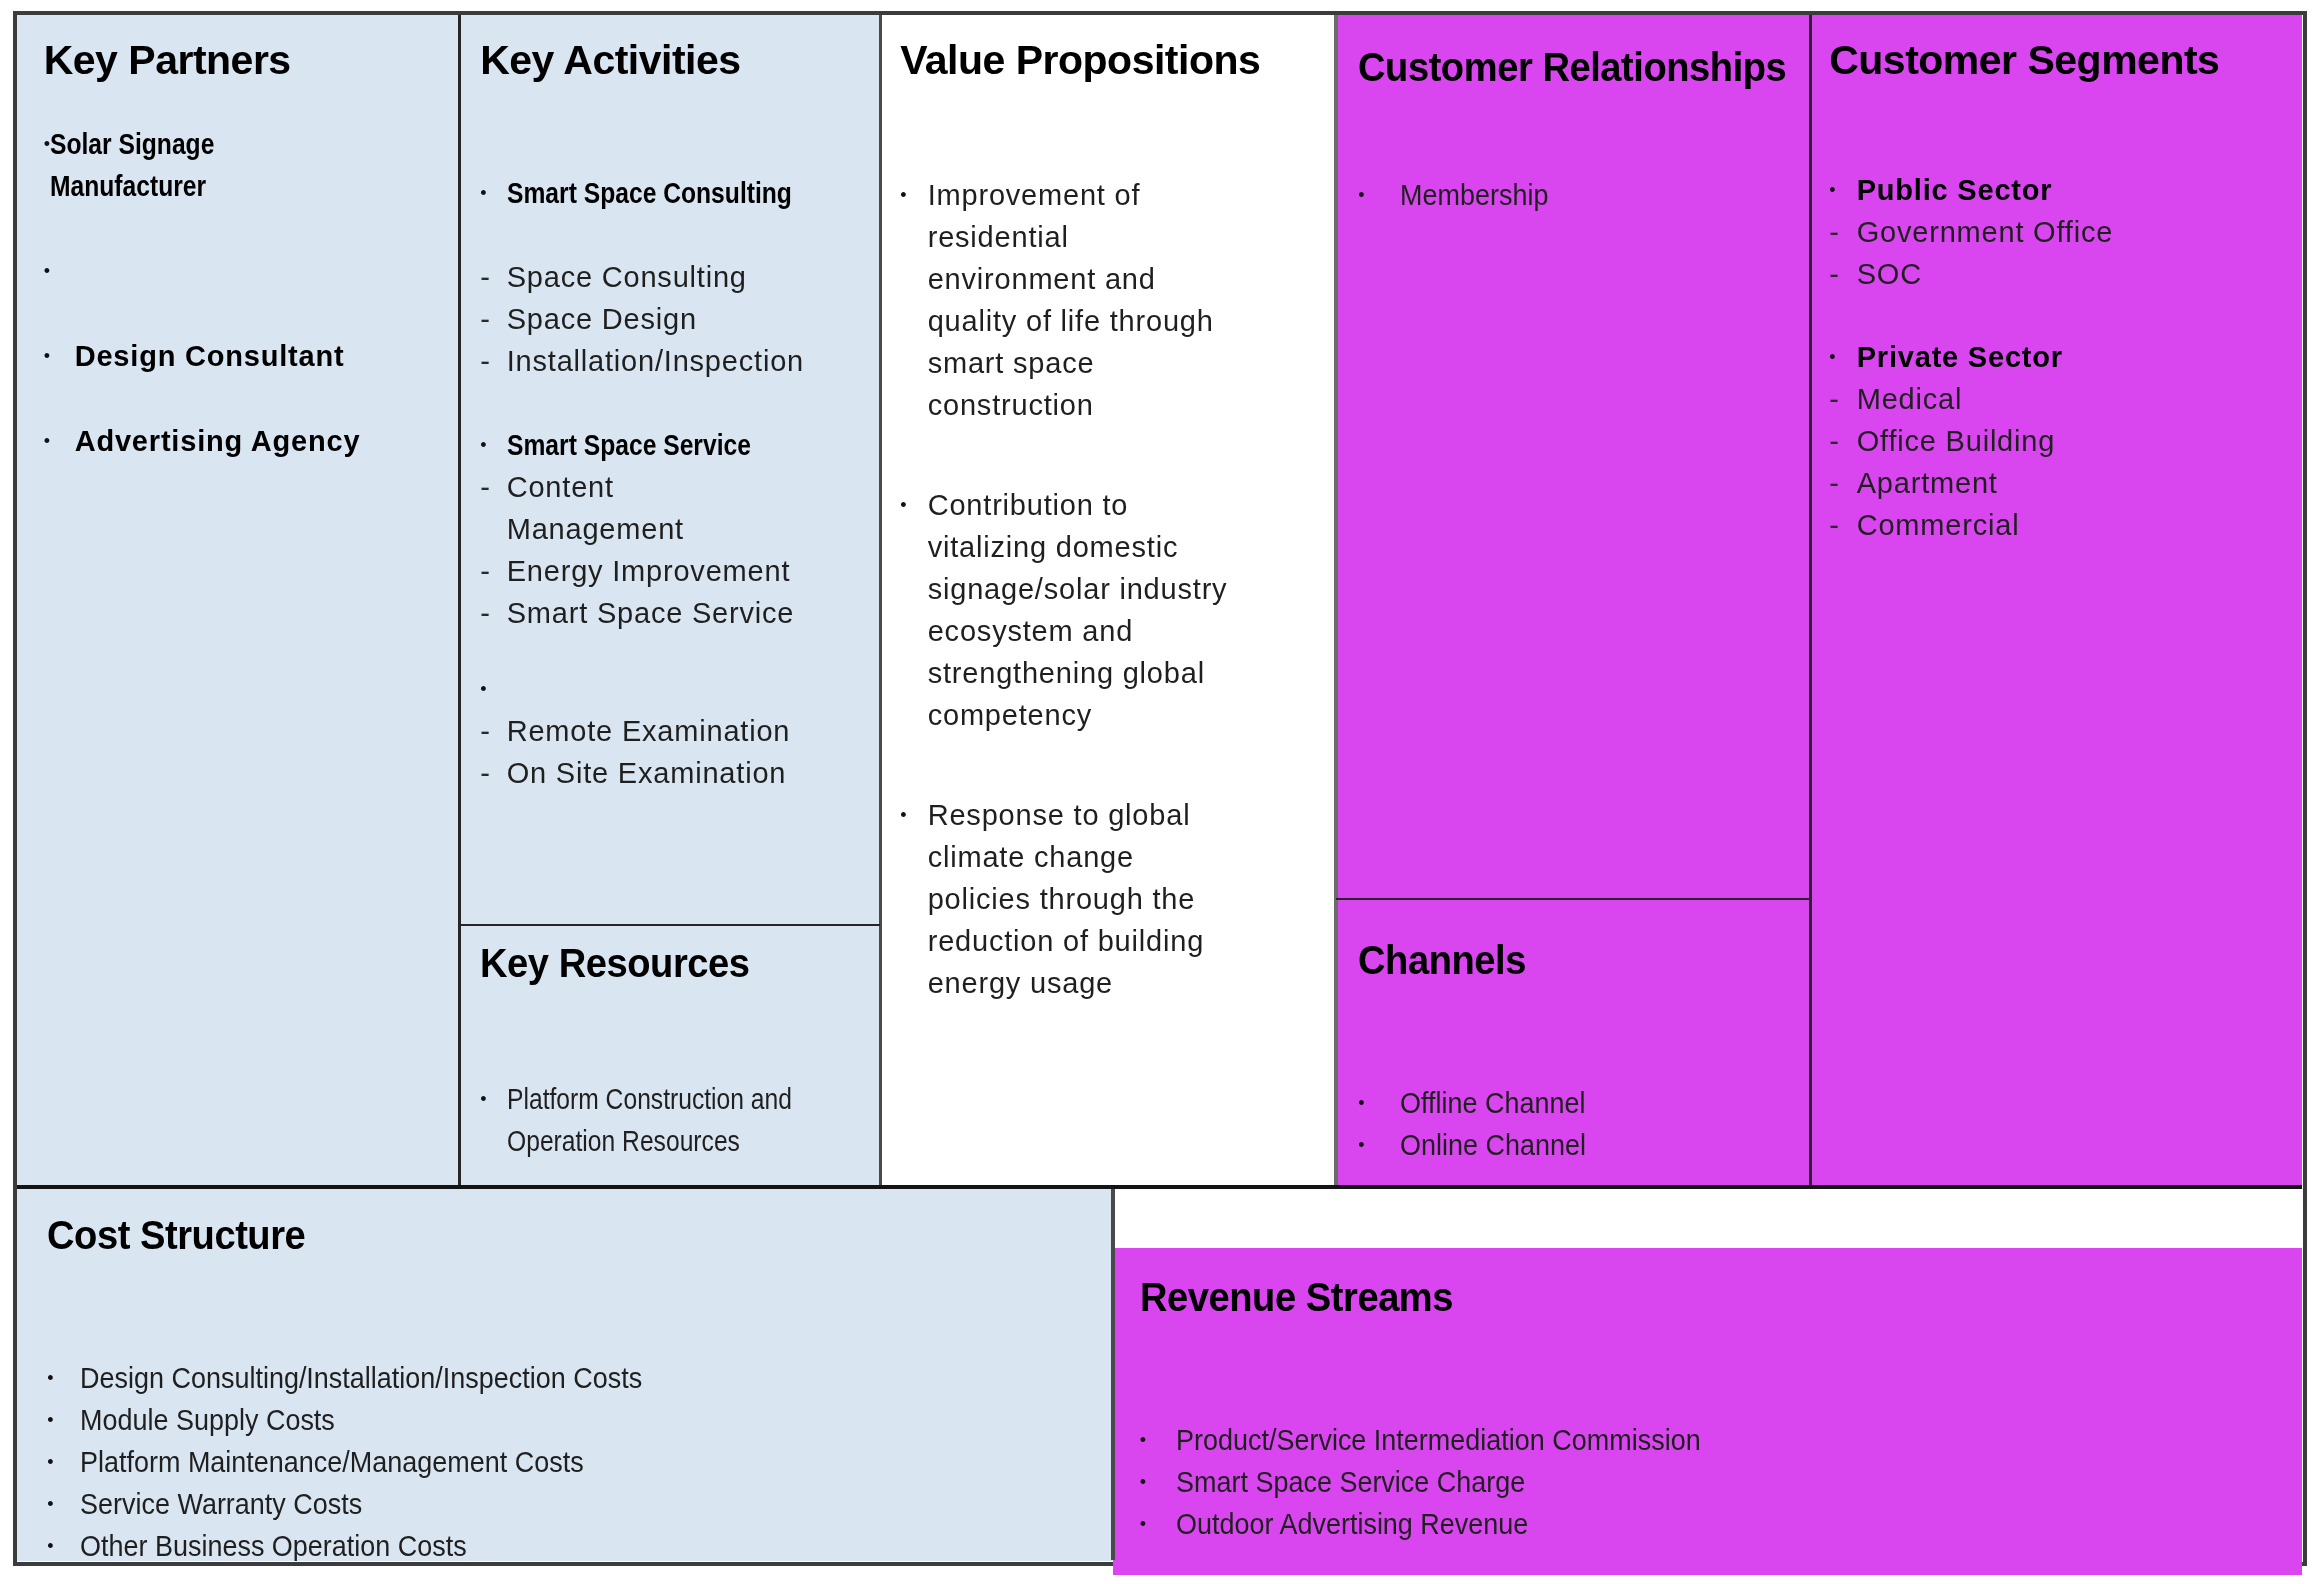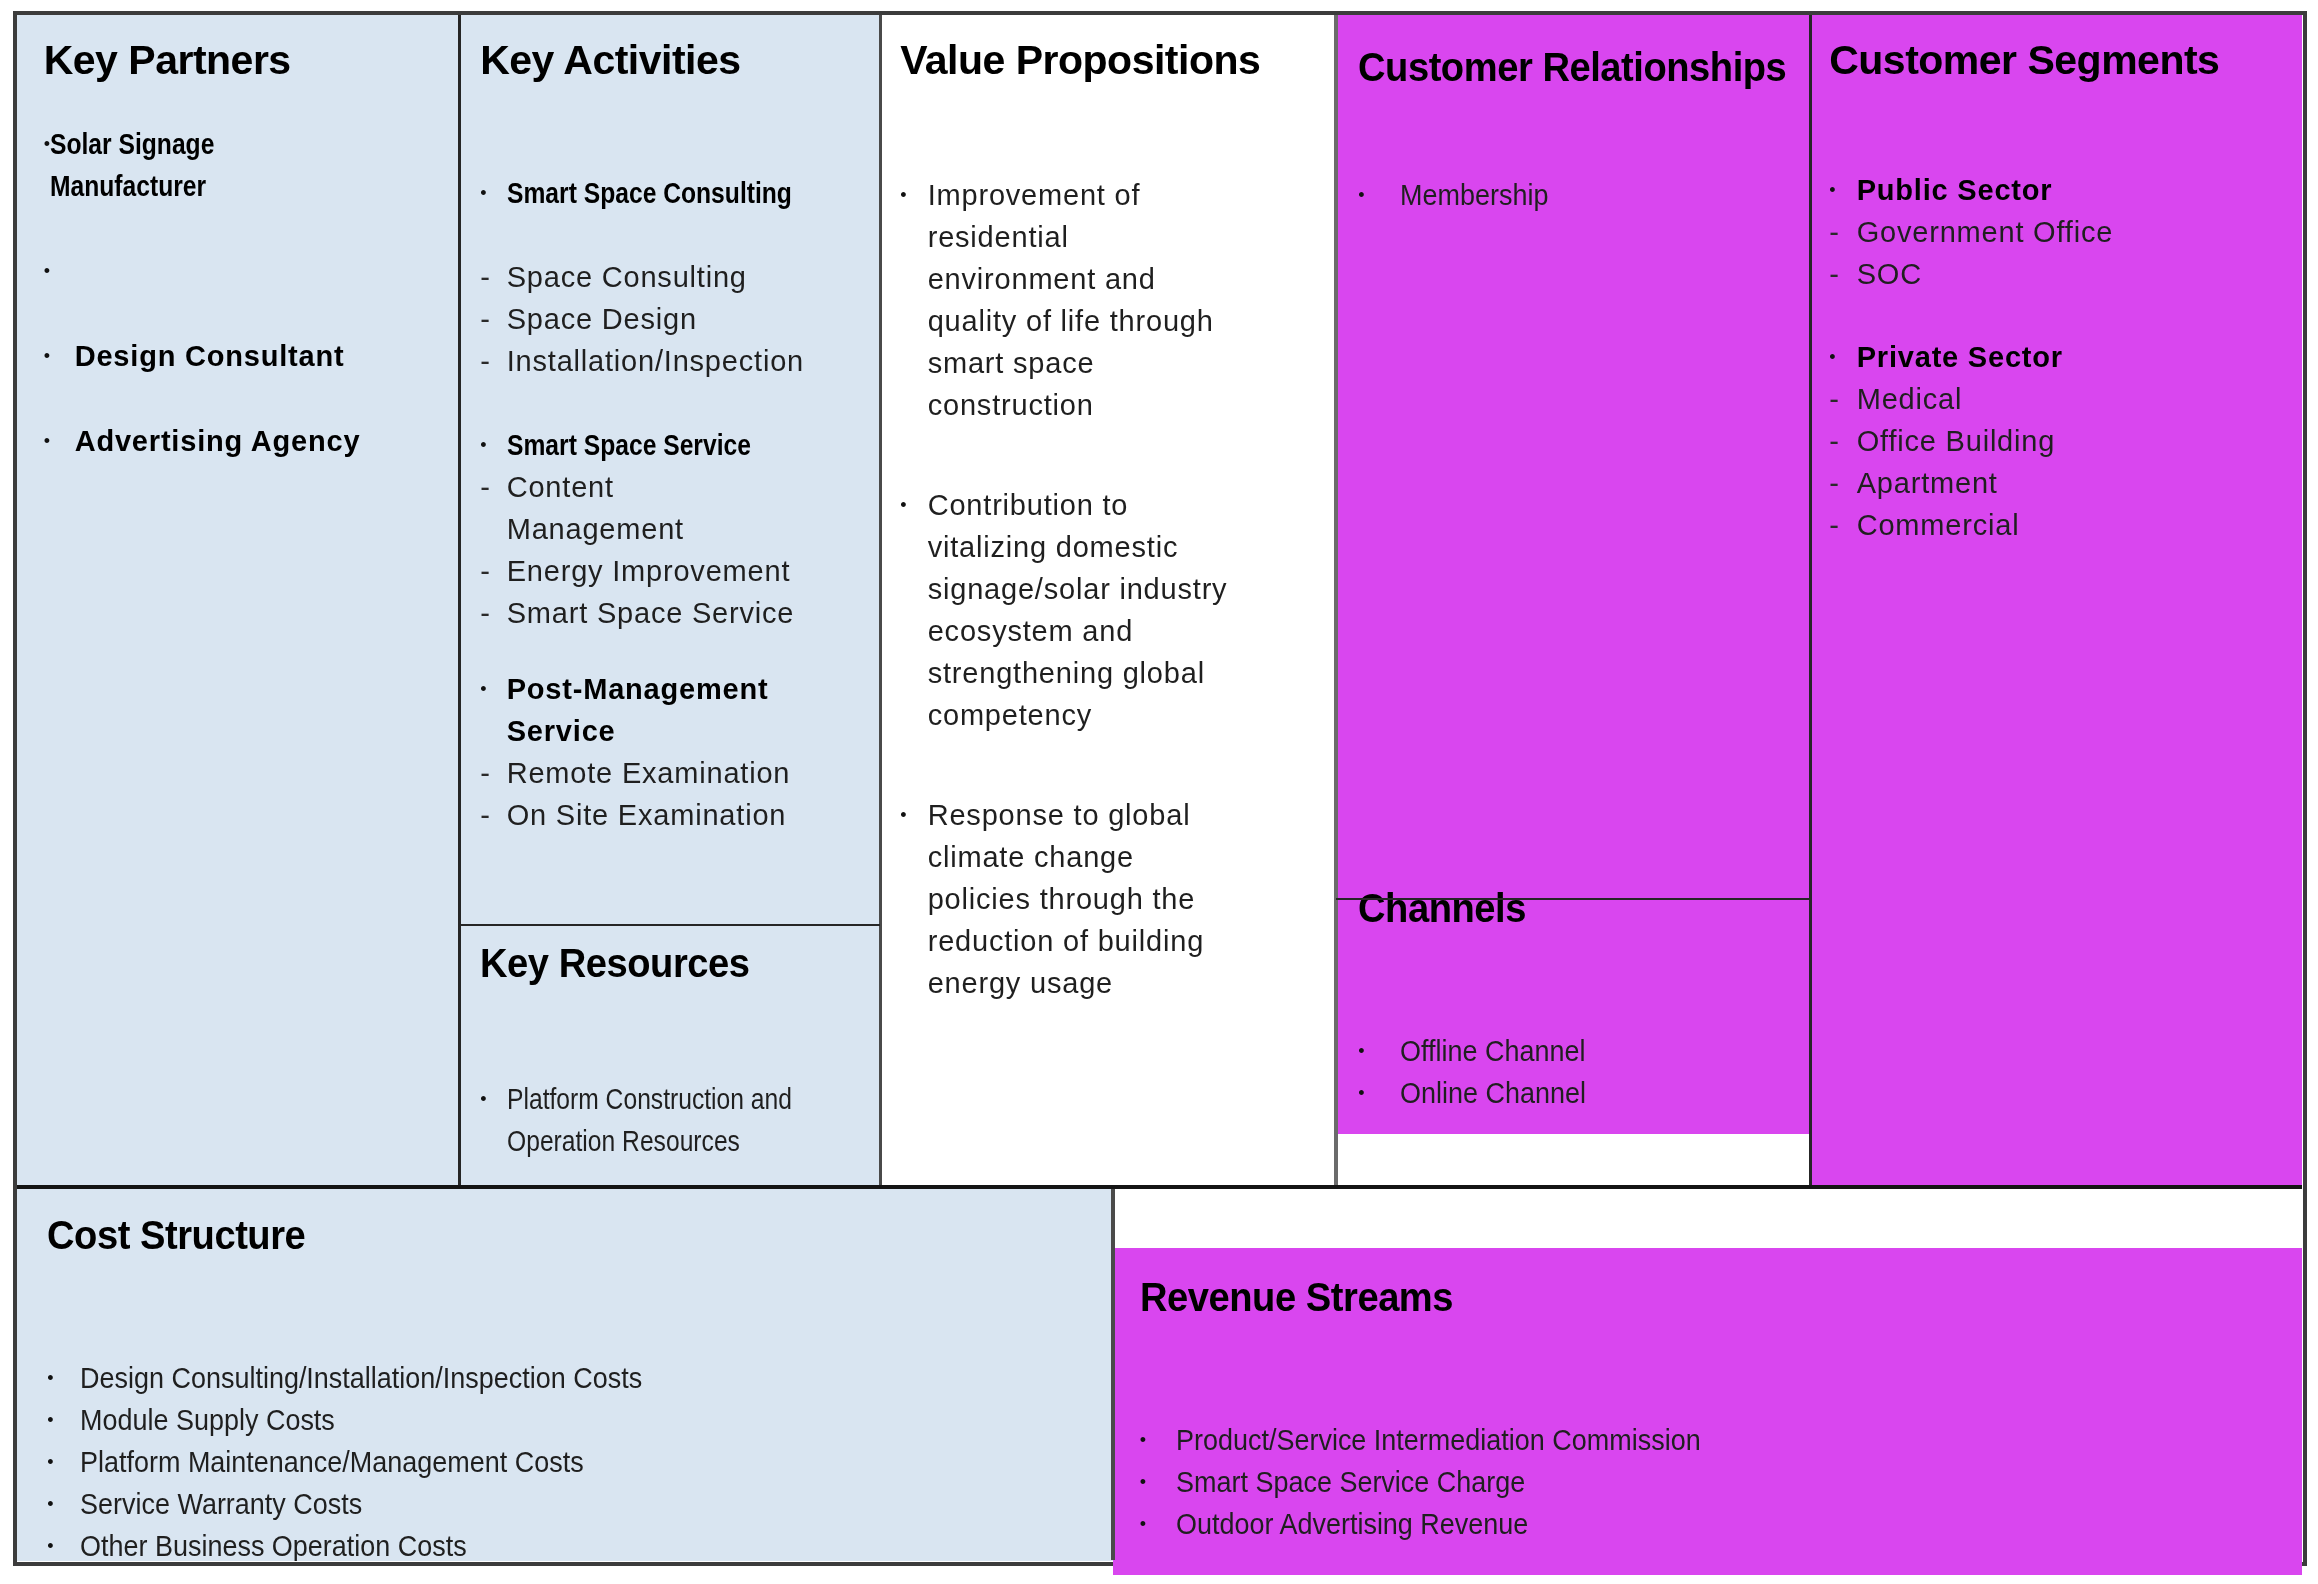--- a/index.html
+++ b/index.html
@@ -100,22 +100,20 @@
         <span class="mk mk-d" style="width:26.5px;">-</span>
         <span class="txt">Energy Improvement</span>
       </div>
       <div class="item">
         <span class="mk mk-d" style="width:26.5px;">-</span>
         <span class="txt">Smart Space Service</span>
       </div>
 
       <div class="item" style="margin-top:34px;">
         <span class="mk mk-b" style="width:26.5px;">•</span>
-        <span class="txt b">Post-Management
-Service</span>
       </div>
       <div class="item">
         <span class="mk mk-d" style="width:26.5px;">-</span>
         <span class="txt">Remote Examination</span>
       </div>
       <div class="item">
         <span class="mk mk-d" style="width:26.5px;">-</span>
         <span class="txt">On Site Examination</span>
       </div>
     </div>
@@ -167,21 +165,21 @@
   <div class="cell gray" style="left:1319px;top:0;width:474px;height:884px;padding:33px 8.5px 0 22px;">
     <div class="title"><span class="t-scond">Customer Relationships</span></div>
     <div class="list" style="margin-top:87px;">
       <div class="item">
         <span class="mk mk-b" style="width:42px;">•</span>
         <span class="txt scond">Membership</span>
       </div>
     </div>
   </div>
 
-  <div class="cell gray" style="left:1319px;top:832px;width:474px;height:287px;padding:42px 8.5px 0 22px;">
+  <div class="cell gray" style="left:1319px;top:884px;width:474px;height:287px;padding:42px 8.5px 0 22px;">
     <div class="title"><span class="t-scond">Channels</span></div>
     <div class="list" style="margin-top:102px;">
       <div class="item">
         <span class="mk mk-b" style="width:42px;">•</span>
         <span class="txt scond">Offline Channel</span>
       </div>
       <div class="item">
         <span class="mk mk-b" style="width:42px;">•</span>
         <span class="txt scond">Online Channel</span>
       </div>

